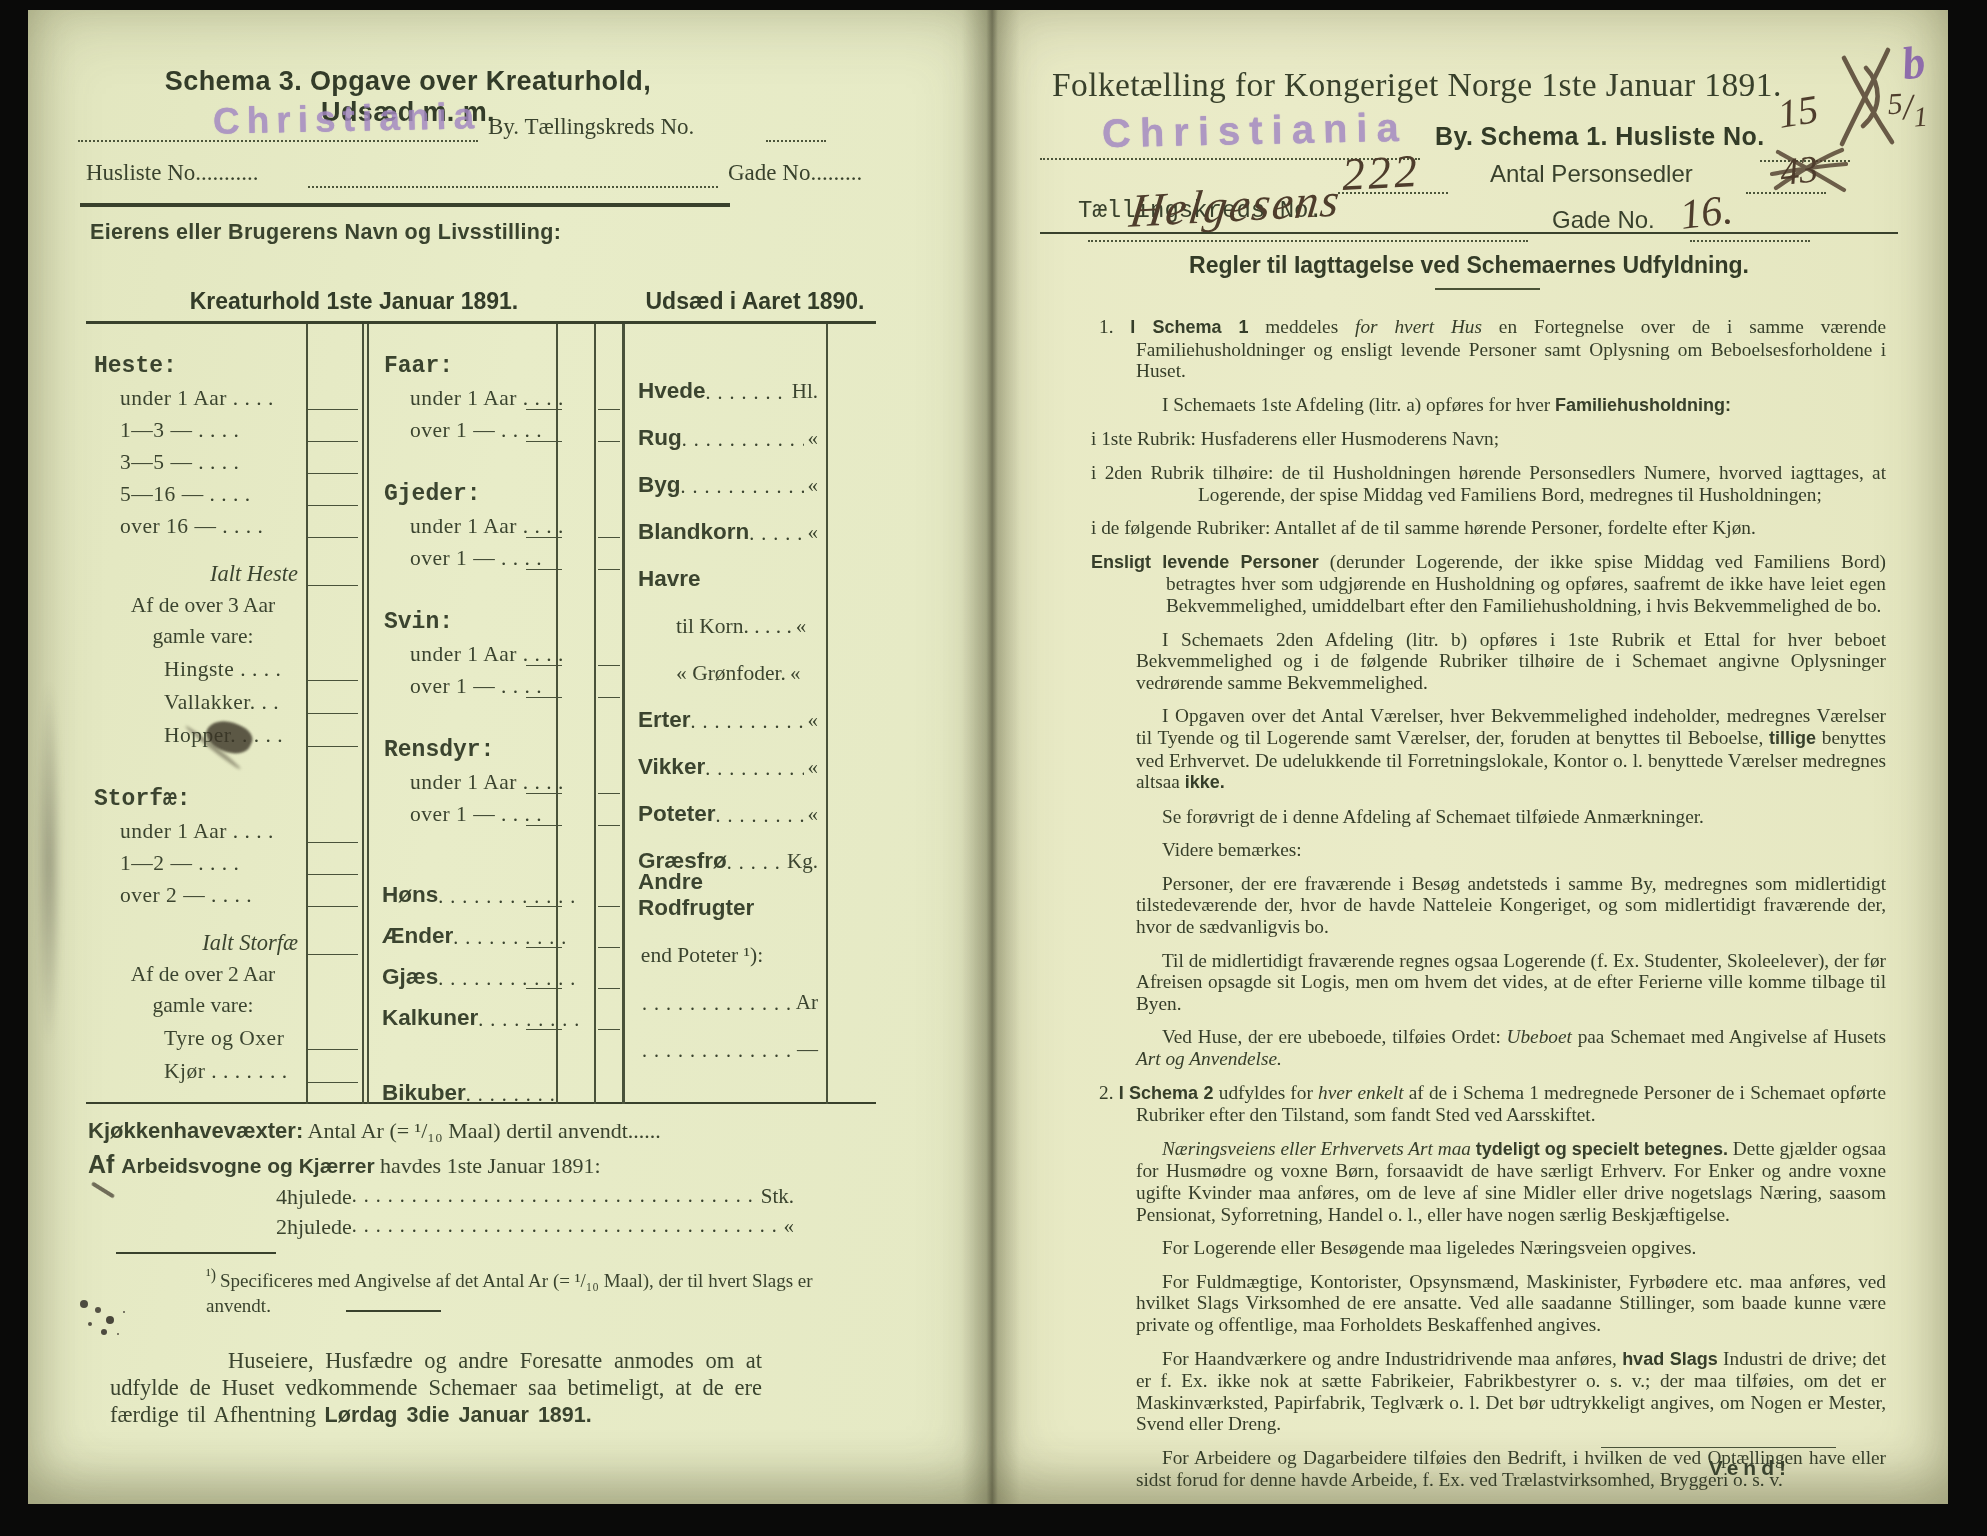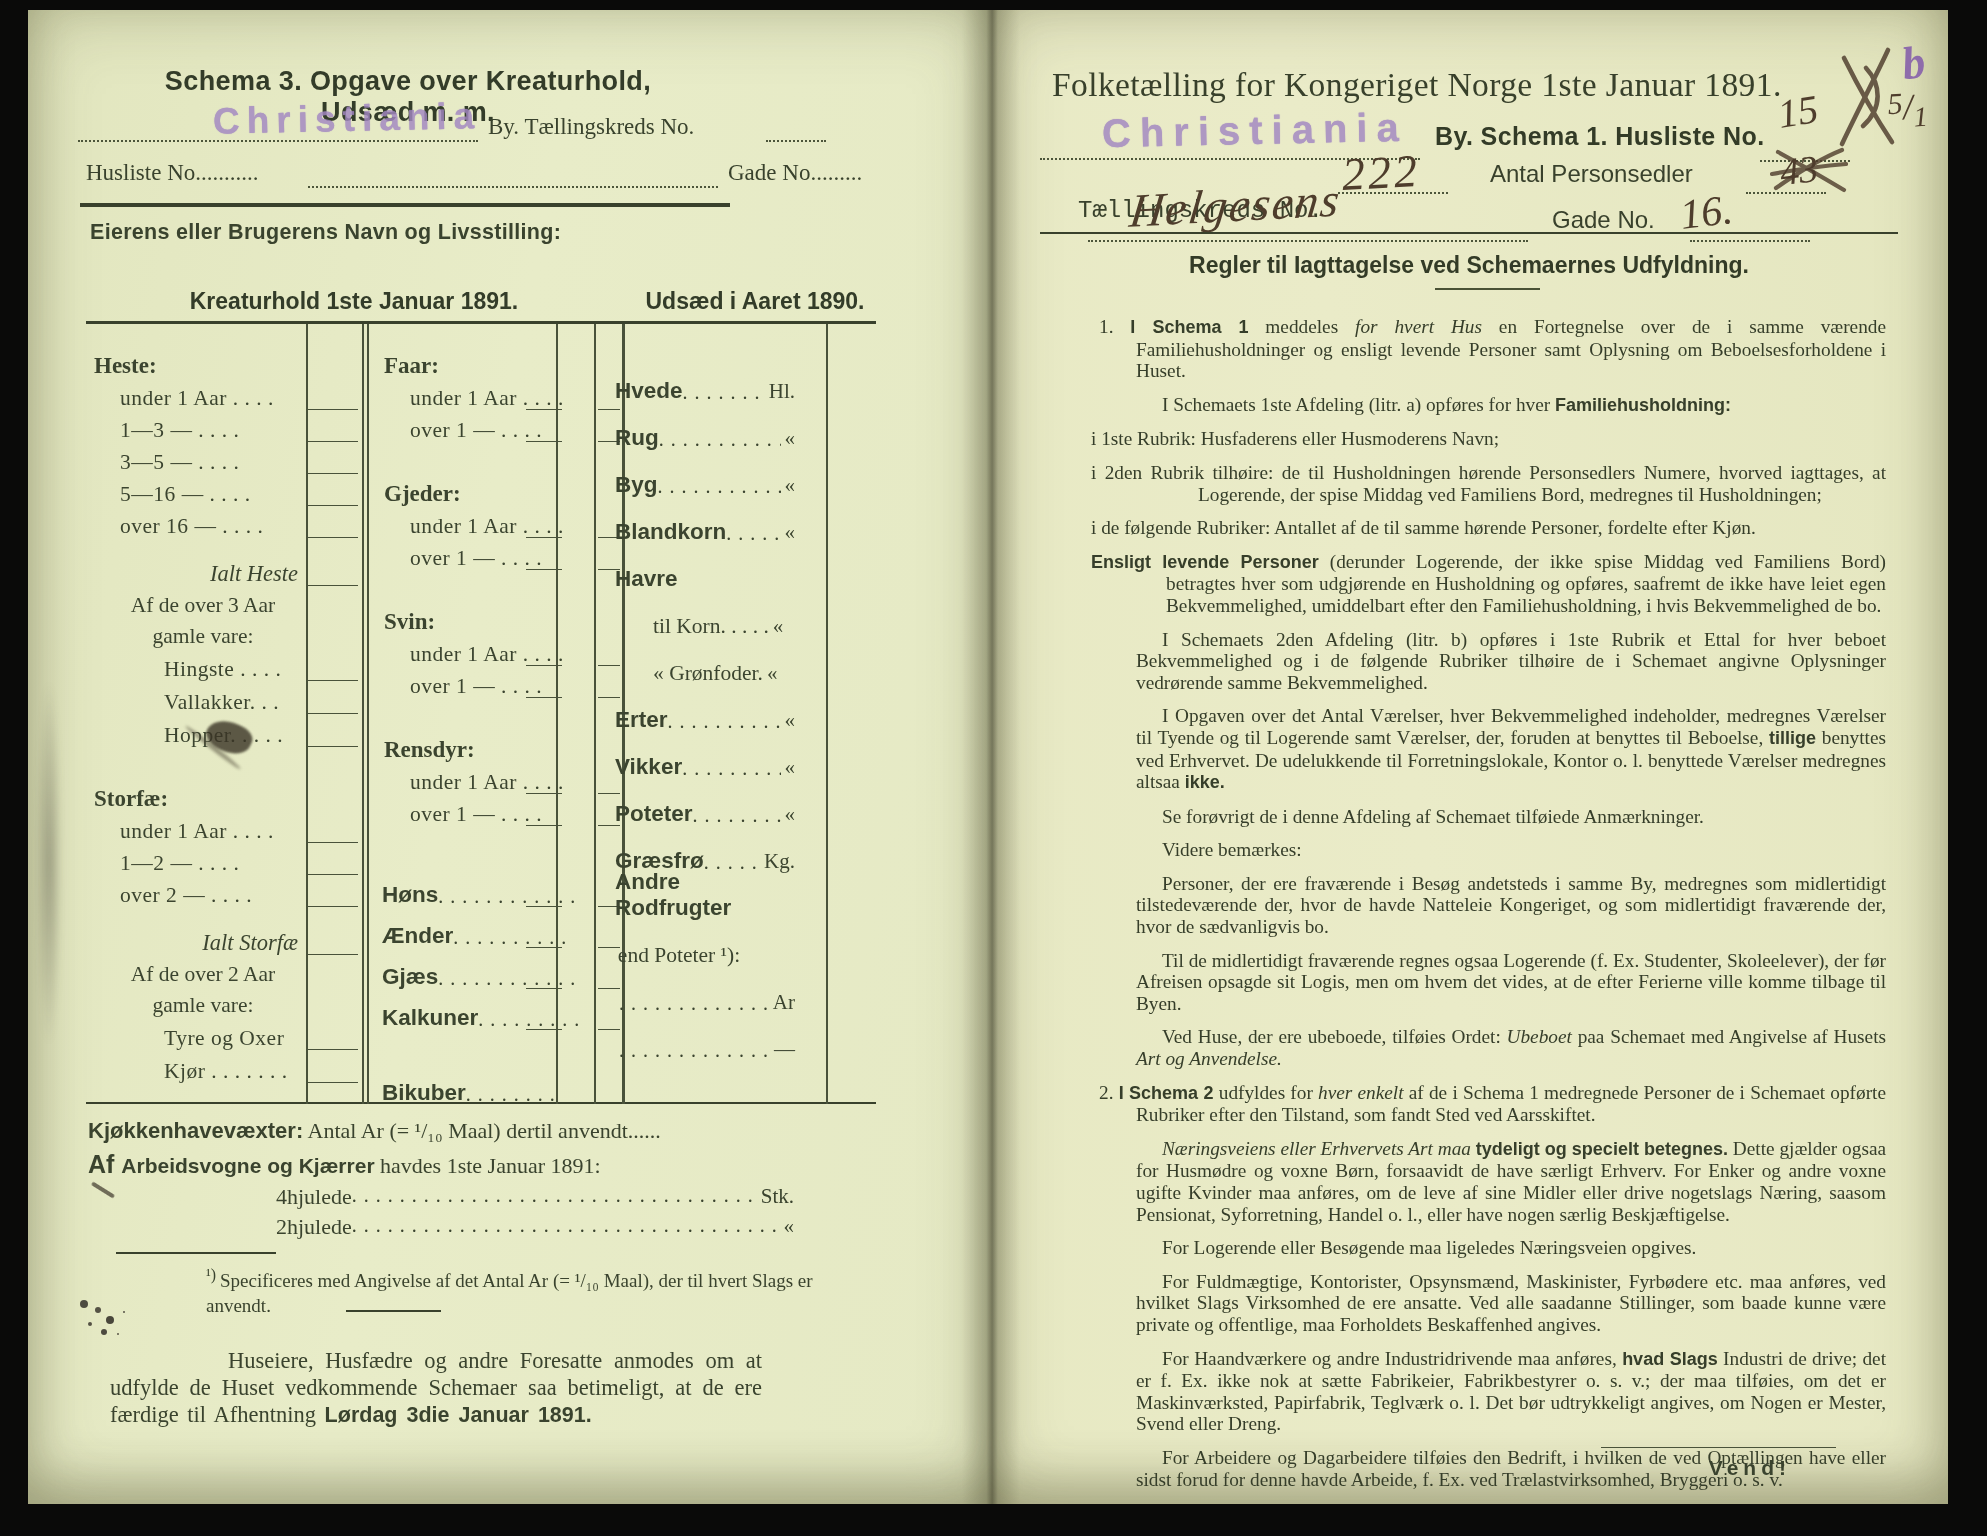--- a/index.html
+++ b/index.html
@@ -34,21 +34,21 @@
          font-family:"Liberation Sans",sans-serif;color:#333c29;}
   .vline{position:absolute;top:36px;height:780px;background:#49523a;width:1.6px;}
   .trow{position:relative;display:flex;align-items:flex-end;box-sizing:border-box;
         padding-bottom:3px;color:#3b442f;}
   .trow.line::after{content:"";position:absolute;right:2px;bottom:4px;width:50px;
         border-bottom:1.7px solid #49523a;}
   .c2 .trow.line::before{content:"";position:absolute;right:60px;bottom:4px;width:36px;
         border-bottom:1.7px solid #49523a;}
   .c2 .trow.line::after{width:22px;}
   .tcol{position:absolute;top:36px;height:778px;overflow:hidden;}
-  .k-hd{font-family:Liberation Serif, serif;font-weight:bold;font-size:23px;padding-left:8px;}
+  .k-hd{font-family:Liberation Mono, monospace;font-weight:bold;font-size:23px;padding-left:8px;}
   .k-it{font-size:21.5px;padding-left:34px;letter-spacing:.5px;}
   .k-tot{font-size:22.5px;font-style:italic;}
   .k-tot .tx{width:100%;text-align:right;padding-right:62px;}
   .k-note{font-size:21.5px;}
   .k-note .tx{width:100%;text-align:center;padding-right:40px;}
   .k-sub{font-size:21.5px;padding-left:78px;letter-spacing:.5px;}
   .k-bird{font-family:"Liberation Sans",sans-serif;font-weight:bold;font-size:22.5px;padding-left:6px;}
   .k-bird .dots{font-family:"Liberation Serif",serif;font-weight:normal;}
   .k-crop{font-size:22.5px;}
   .k-crop .bl{font-family:"Liberation Sans",sans-serif;font-weight:bold;padding-left:4px;}
@@ -279,21 +279,21 @@
           <div class="trow k-bird line" style="height: 41px;">
             <span class="tx">Kalkuner</span>
             <span class="dots">. . . . . . . . .</span>
           </div>
           <div style="height: 34px;"></div>
           <div class="trow k-bird line" style="height: 41px;">
             <span class="tx">Bikuber</span>
             <span class="dots"> . . . . . . . .</span>
           </div>
         </div>
-      <div class="tcol c3" id="tcol3" style="left:525px;width:242px;">
+      <div class="tcol c3" id="tcol3" style="left:548px;width:242px;">
           <div style="height: 36px;"></div>
           <div class="trow k-crop line" style="height: 47px;">
             <span class="bl">Hvede</span>
             <span class="dots"> . . . . . . . . . .</span>
             <span class="un">Hl.</span>
           </div>
           <div class="trow k-crop line" style="height: 47px;">
             <span class="bl">Rug</span>
             <span class="dots"> . . . . . . . . . . . .</span>
             <span class="un">«</span>

